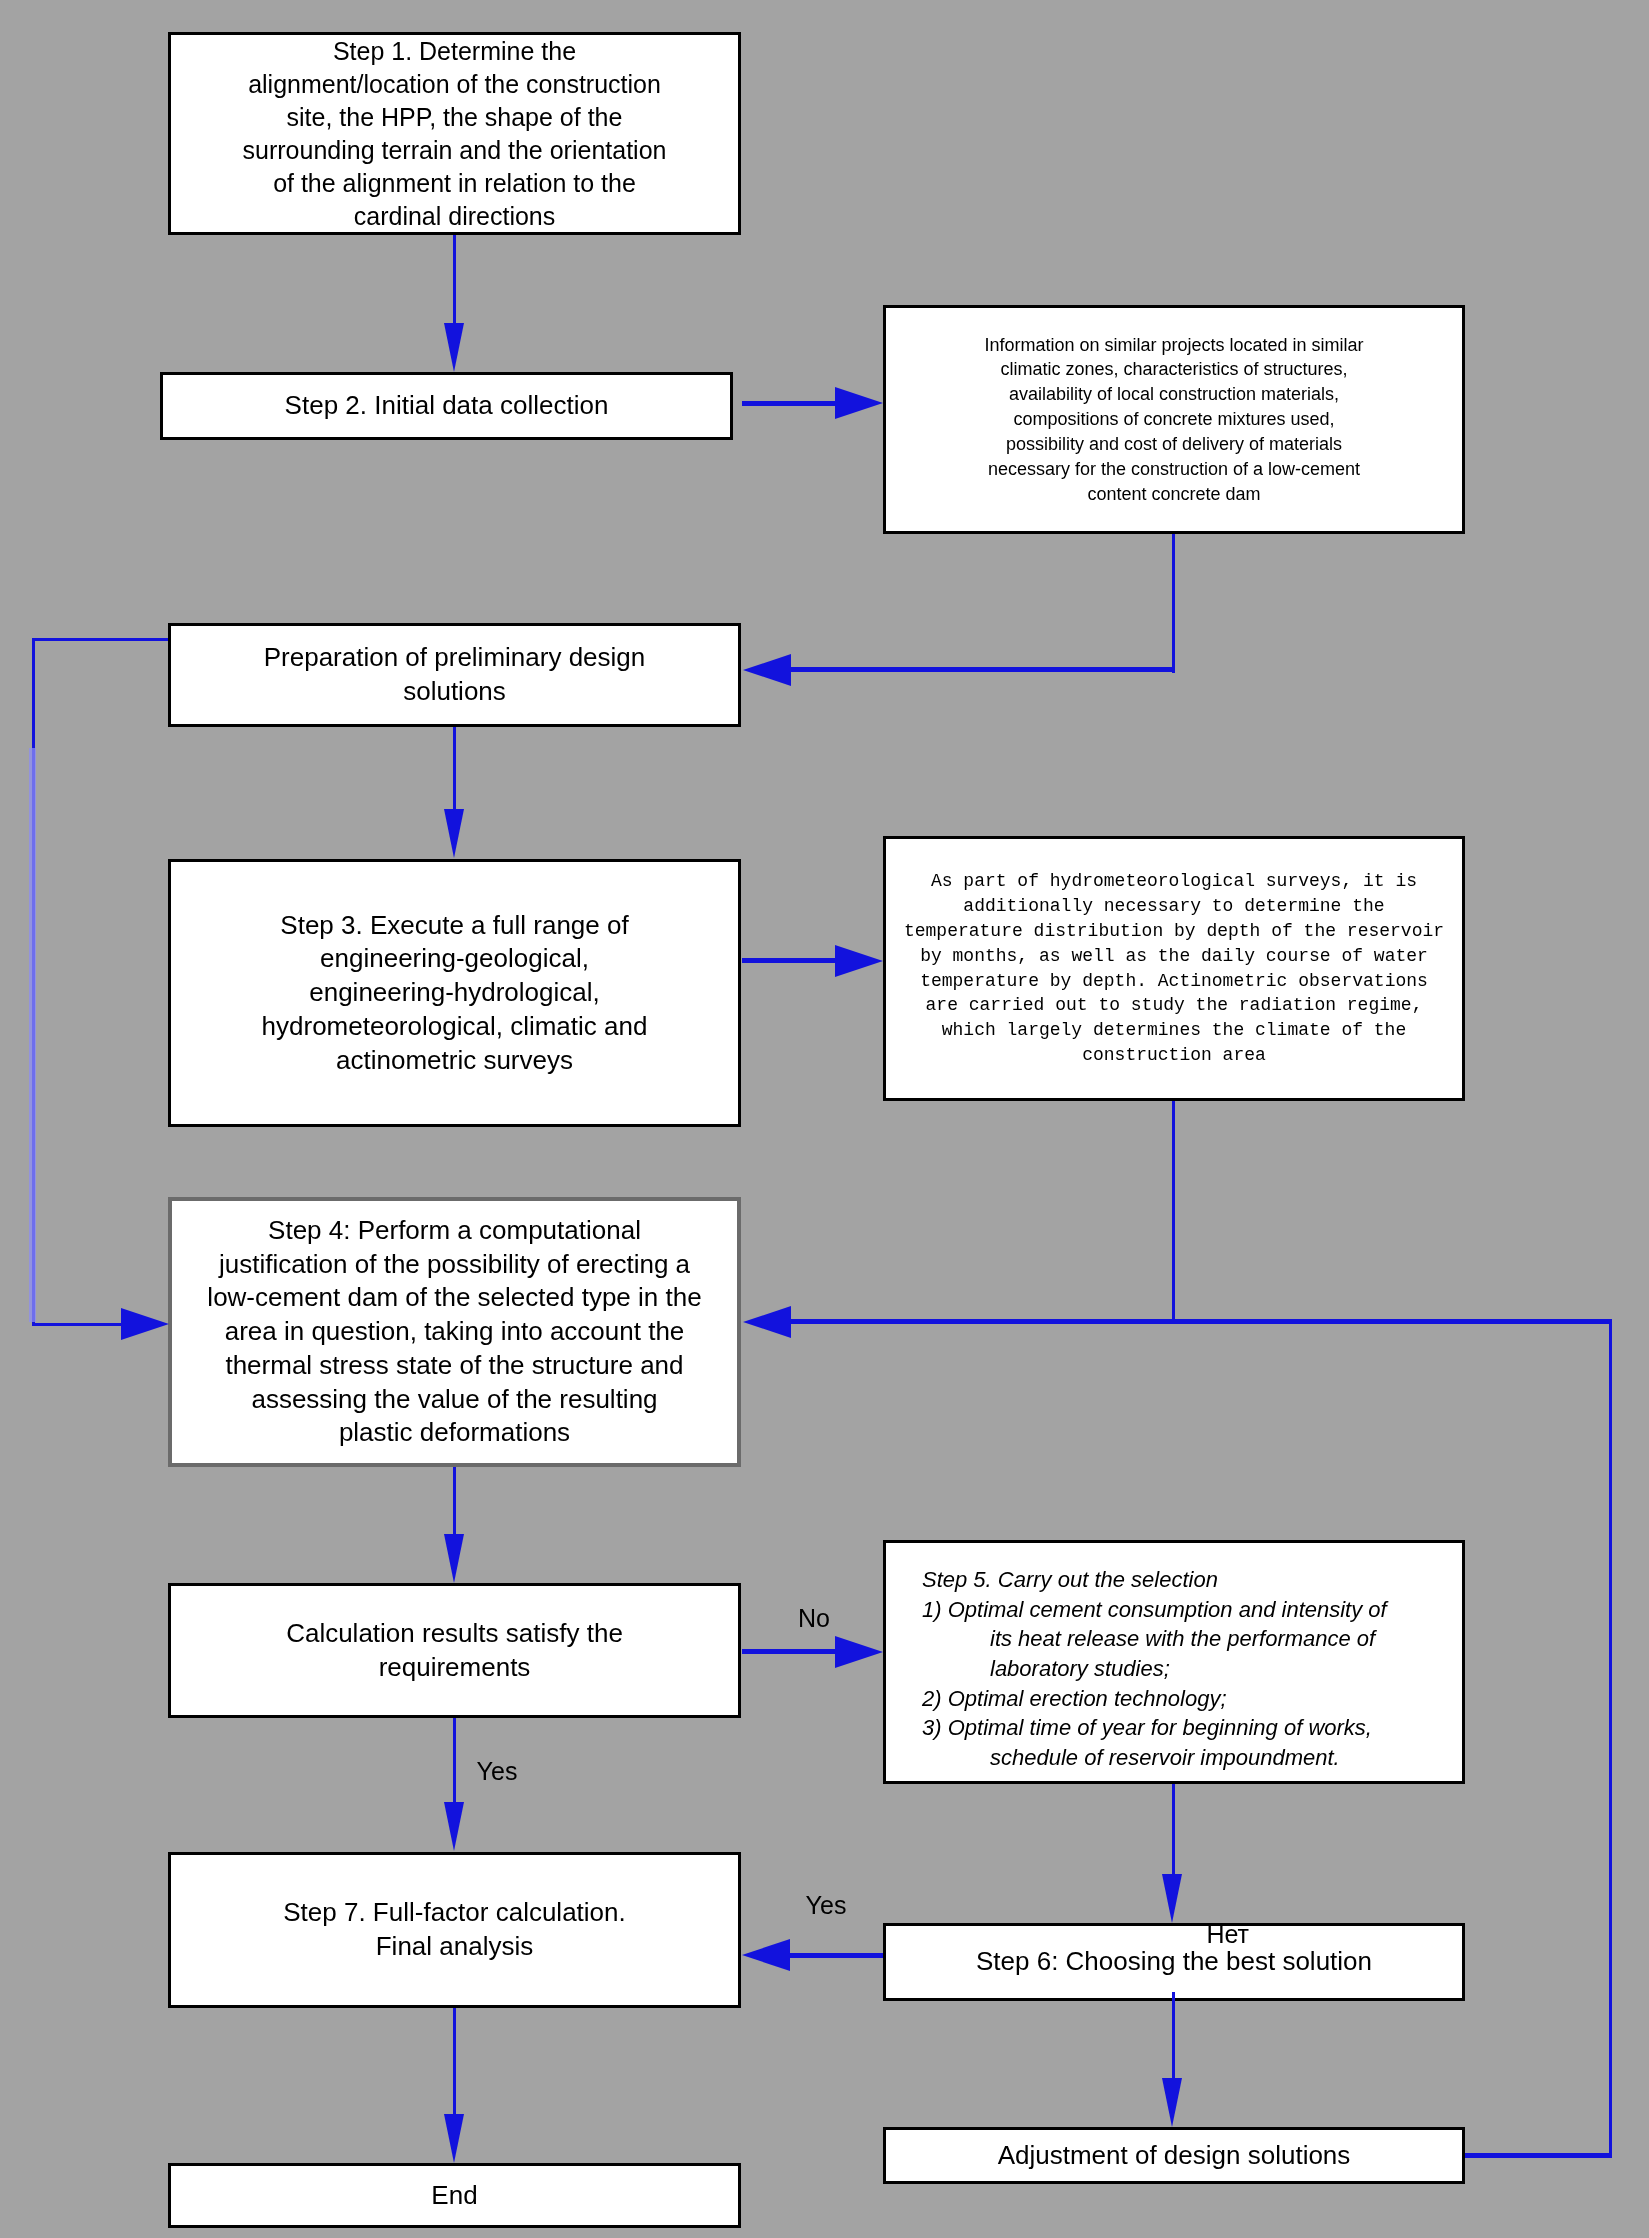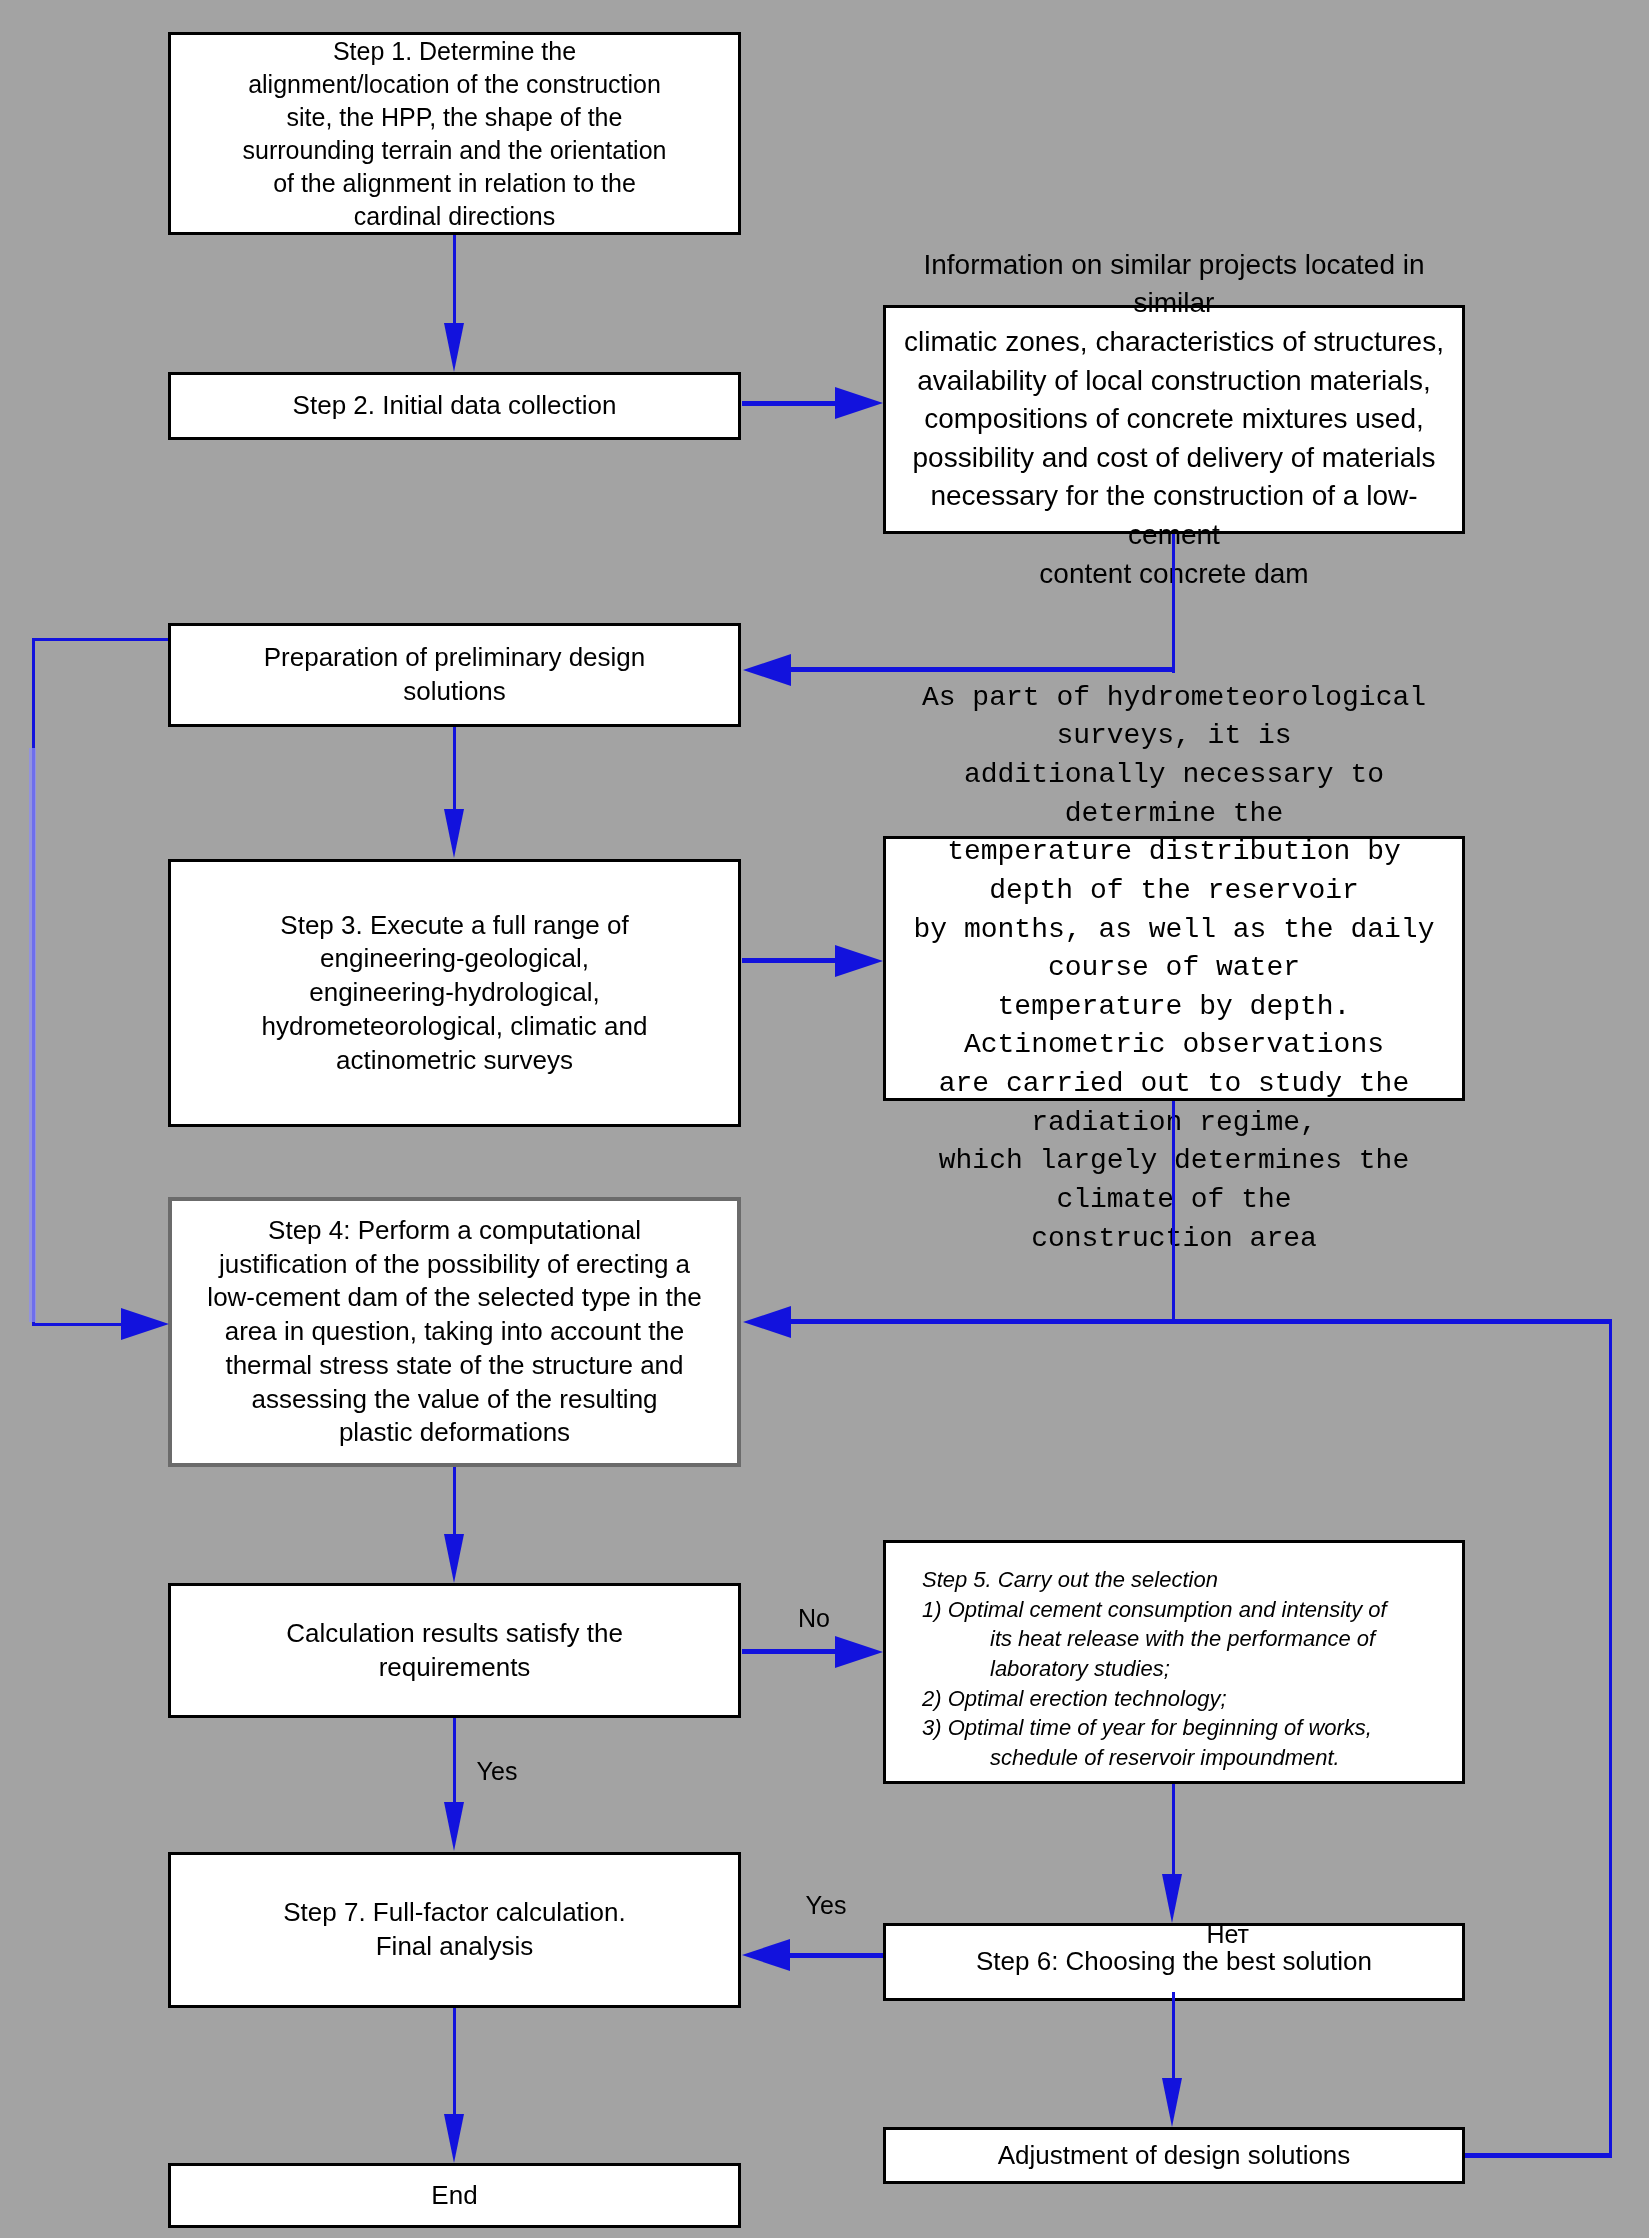--- a/index.html
+++ b/index.html
@@ -21,21 +21,21 @@
     justify-content:center;
   }
   .box .txt{
     width:100%;
     text-align:center;
     white-space:pre-line;
     font-size:26px;
     line-height:1.3;
     padding:0 9.3px;
   }
-  .small .txt{font-size:28px;line-height:1.38;padding:0 14px;}
+  .small .txt{font-size:18px;line-height:1.38;padding:0 14px;}
   #box-step1 .txt{font-size:25px;line-height:1.32;}
   #box-step4{border:4.7px solid #6b6b6b;}
   
   #box-step5{display:block;}
   #box-step5 .s5wrap{padding:22px 15.6px 0 36px;font-size:22px;line-height:1.35;text-align:left;font-style:italic;}
   .s5item{white-space:pre-line;padding-left:68px;text-indent:-68px;}
   .s5title{white-space:pre-line;}
   
   .vline{position:absolute;width:2.6px;background:#1212dd;}
   .hline{position:absolute;height:5.2px;background:#1212dd;}
@@ -59,21 +59,21 @@
 
   <div class="box" id="box-step1" style="left:168px;top:32px;width:573px;height:203px;">
     <div class="txt">Step 1. Determine the
 alignment/location of the construction
 site, the HPP, the shape of the
 surrounding terrain and the orientation
 of the alignment in relation to the
 cardinal directions</div>
   </div>
 
-  <div class="box" id="box-step2" style="left:168px;top:372px;width:573px;height:68px;">
+  <div class="box" id="box-step2" style="left:160px;top:372px;width:573px;height:68px;">
     <div class="txt">Step 2. Initial data collection</div>
   </div>
 
   <div class="box" id="box-prep" style="left:168px;top:623px;width:573px;height:104px;">
     <div class="txt">Preparation of preliminary design
 solutions</div>
   </div>
 
   <div class="box" id="box-step3" style="left:168px;top:859px;width:573px;height:268px;">
     <div class="txt">Step 3. Execute a full range of

